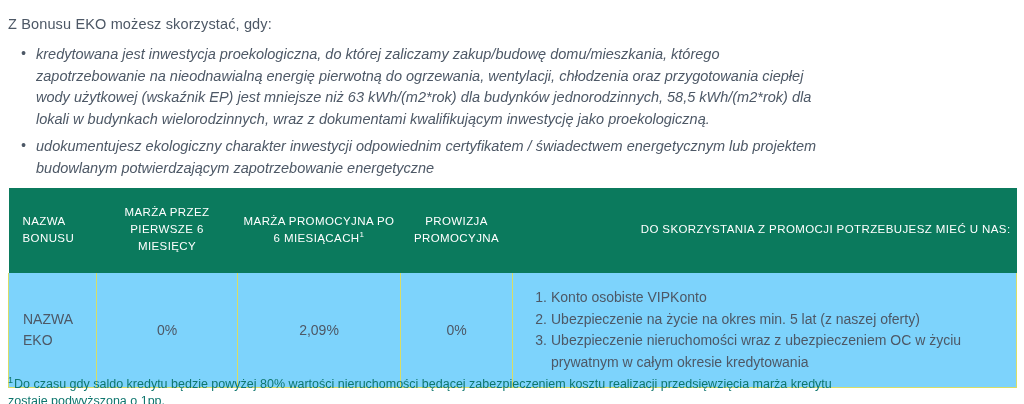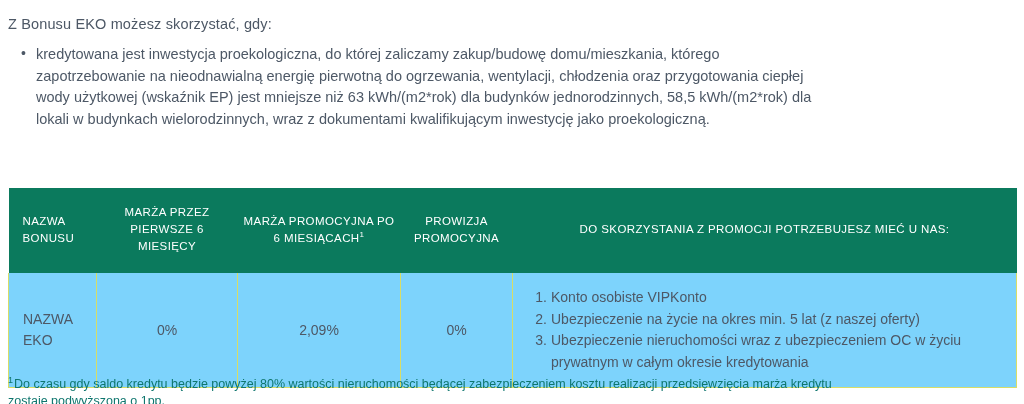--- a/index.html
+++ b/index.html
@@ -37,20 +37,21 @@
     position: absolute;
     left: 8px;
     top: 44px;
     right: 10px;
     margin: 0;
     padding: 0 0 0 28px;
     list-style: none;
     font-size: 14.5px;
     line-height: 21.5px;
     color: #4d5866;
+    font-style: italic;
   }
   .bullets li {
     position: relative;
     margin: 0 0 6px 0;
     padding: 0;
   }
   .bullets li:last-child { margin-bottom: 0; }
   .bullets li::before {
     content: "\2022";
     position: absolute;
@@ -80,21 +81,21 @@
     padding: 16px 6px 18px 6px;
     text-align: center;
     vertical-align: middle;
     border: none;
   }
   .promo-table thead th.col-name {
     text-align: left;
     padding-left: 14px;
   }
   .promo-table thead th.col-needs {
-    text-align: center;
+    text-align: right;
   }
   .promo-table thead th sup {
     font-size: 8px;
     vertical-align: super;
     line-height: 0;
   }
 
   .promo-table tbody td {
     background: #7dd3fc;
     border: 1px solid #d8dd67;
@@ -161,20 +162,21 @@
 </style>
 </head>
 <body>
 
 <div class="page">
 
   <div class="intro">Z Bonusu EKO możesz skorzystać, gdy:</div>
 
   <ul class="bullets">
     <li>kredytowana jest inwestycja proekologiczna, do której zaliczamy zakup/budowę domu/mieszkania, którego zapotrzebowanie na nieodnawialną energię pierwotną do ogrzewania, wentylacji, chłodzenia oraz przygotowania ciepłej wody użytkowej (wskaźnik EP) jest mniejsze niż 63 kWh/(m2*rok) dla budynków jednorodzinnych, 58,5 kWh/(m2*rok) dla lokali w budynkach wielorodzinnych, wraz z dokumentami kwalifikującym inwestycję jako proekologiczną.</li>
+    <li>udokumentujesz ekologiczny charakter inwestycji odpowiednim certyfikatem / świadectwem energetycznym lub projektem budowlanym potwierdzającym zapotrzebowanie energetyczne</li>
   </ul>
 
   <table class="promo-table">
     <colgroup>
       <col style="width:88px">
       <col style="width:141px">
       <col style="width:163px">
       <col style="width:112px">
       <col style="width:504px">
     </colgroup>

